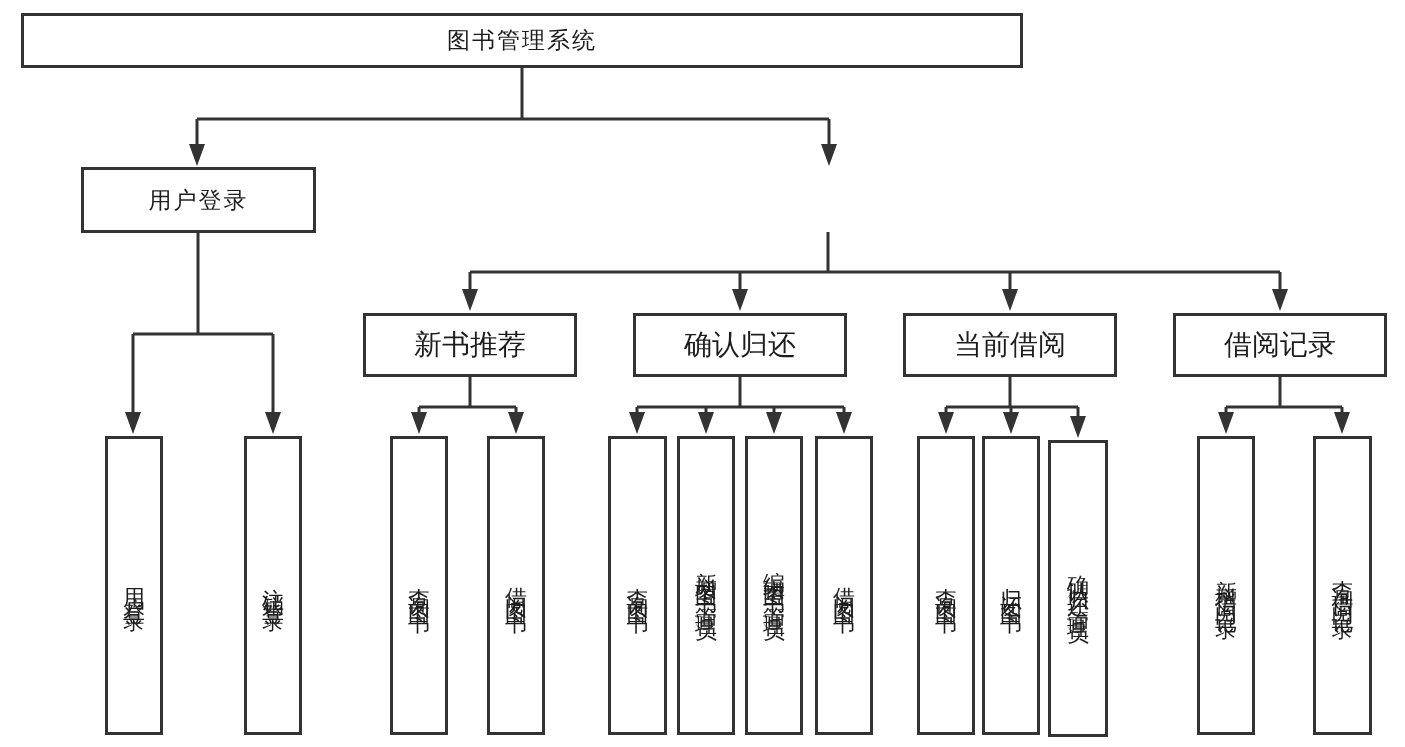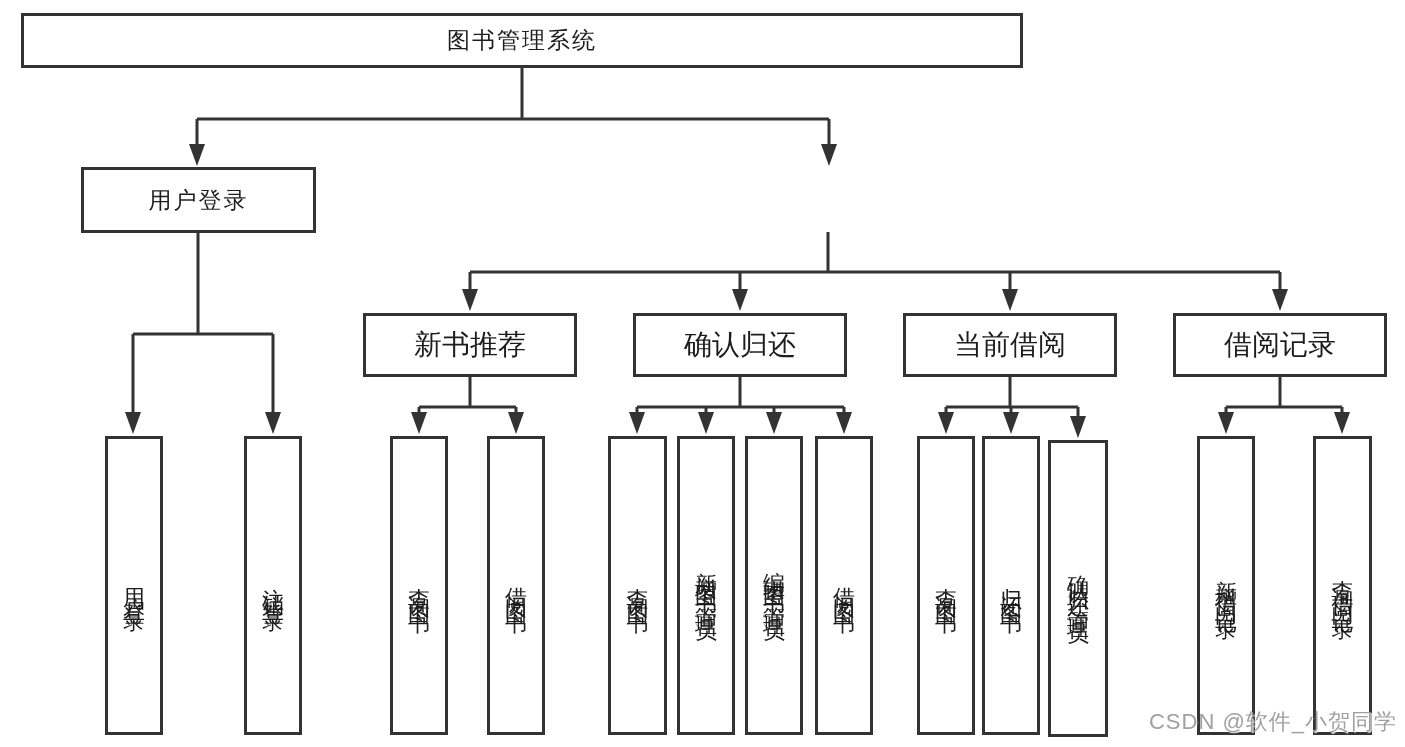--- a/index.html
+++ b/index.html
@@ -163,15 +163,14 @@
     <span>确认归还（管理员）</span>
   </div>
 
   <div class="box leaf x1197">
     <span>新增借阅记录</span>
   </div>
   <div class="box leaf x1313">
     <span>查询借阅记录</span>
   </div>
 
-  <div class="watermark">CSDN @软件_小贺同学</div>
 
 </div>
 
 </body></html>

